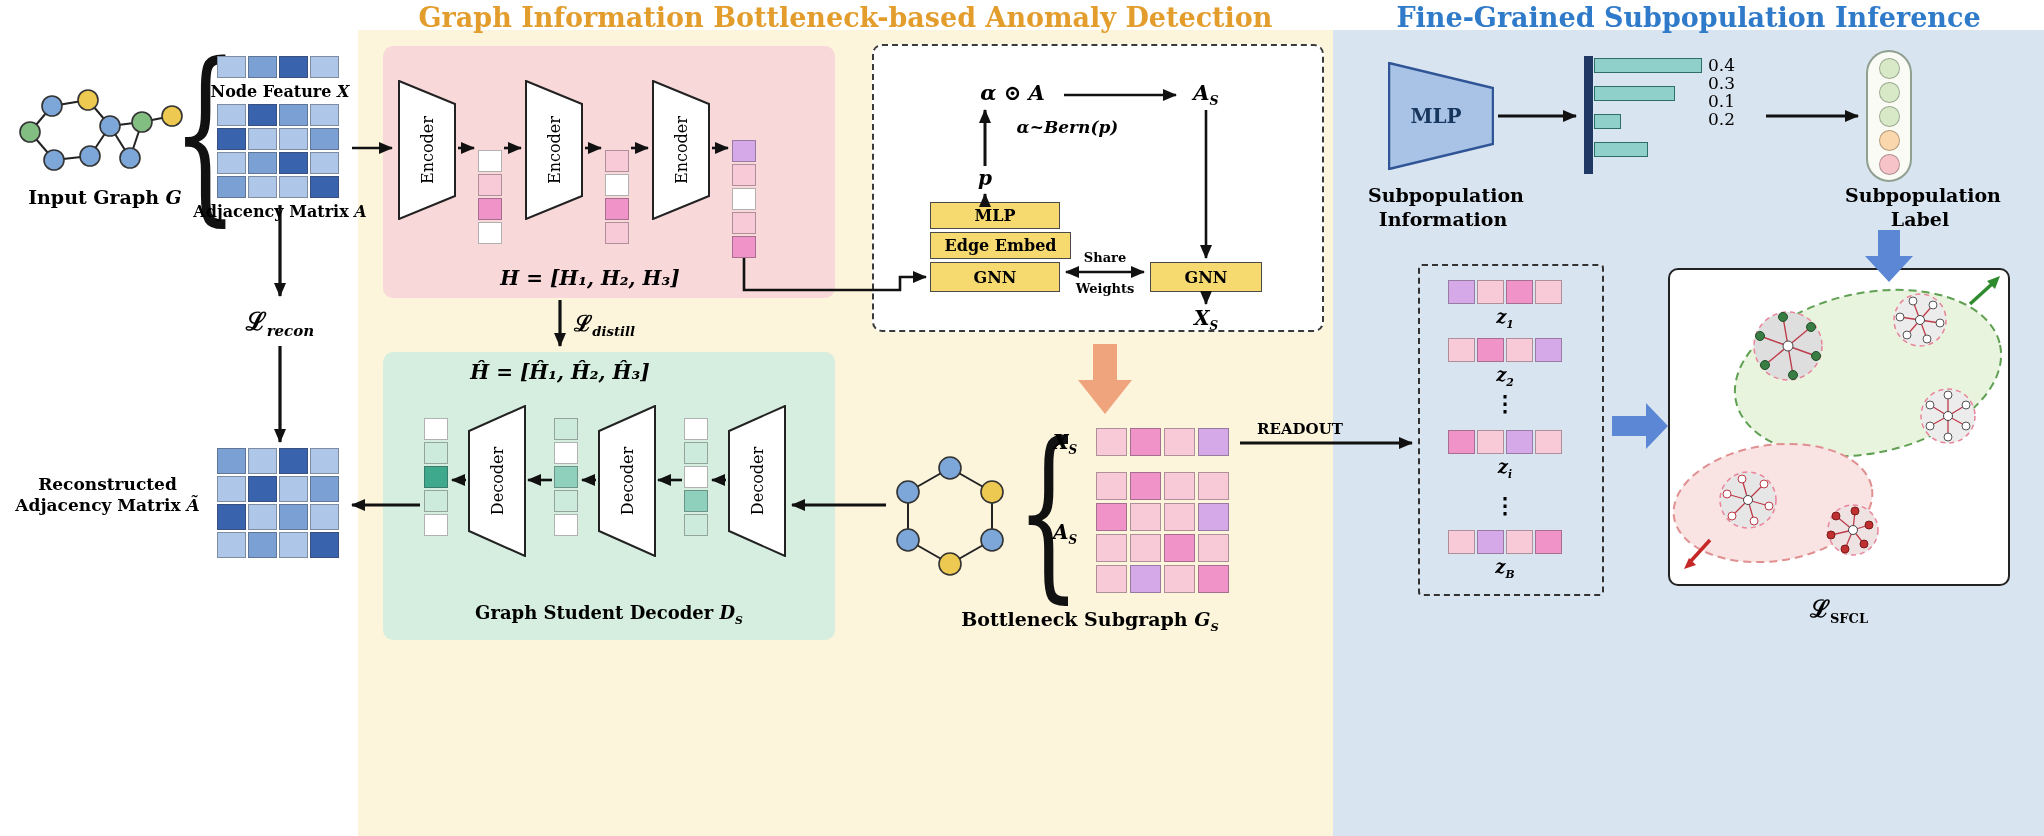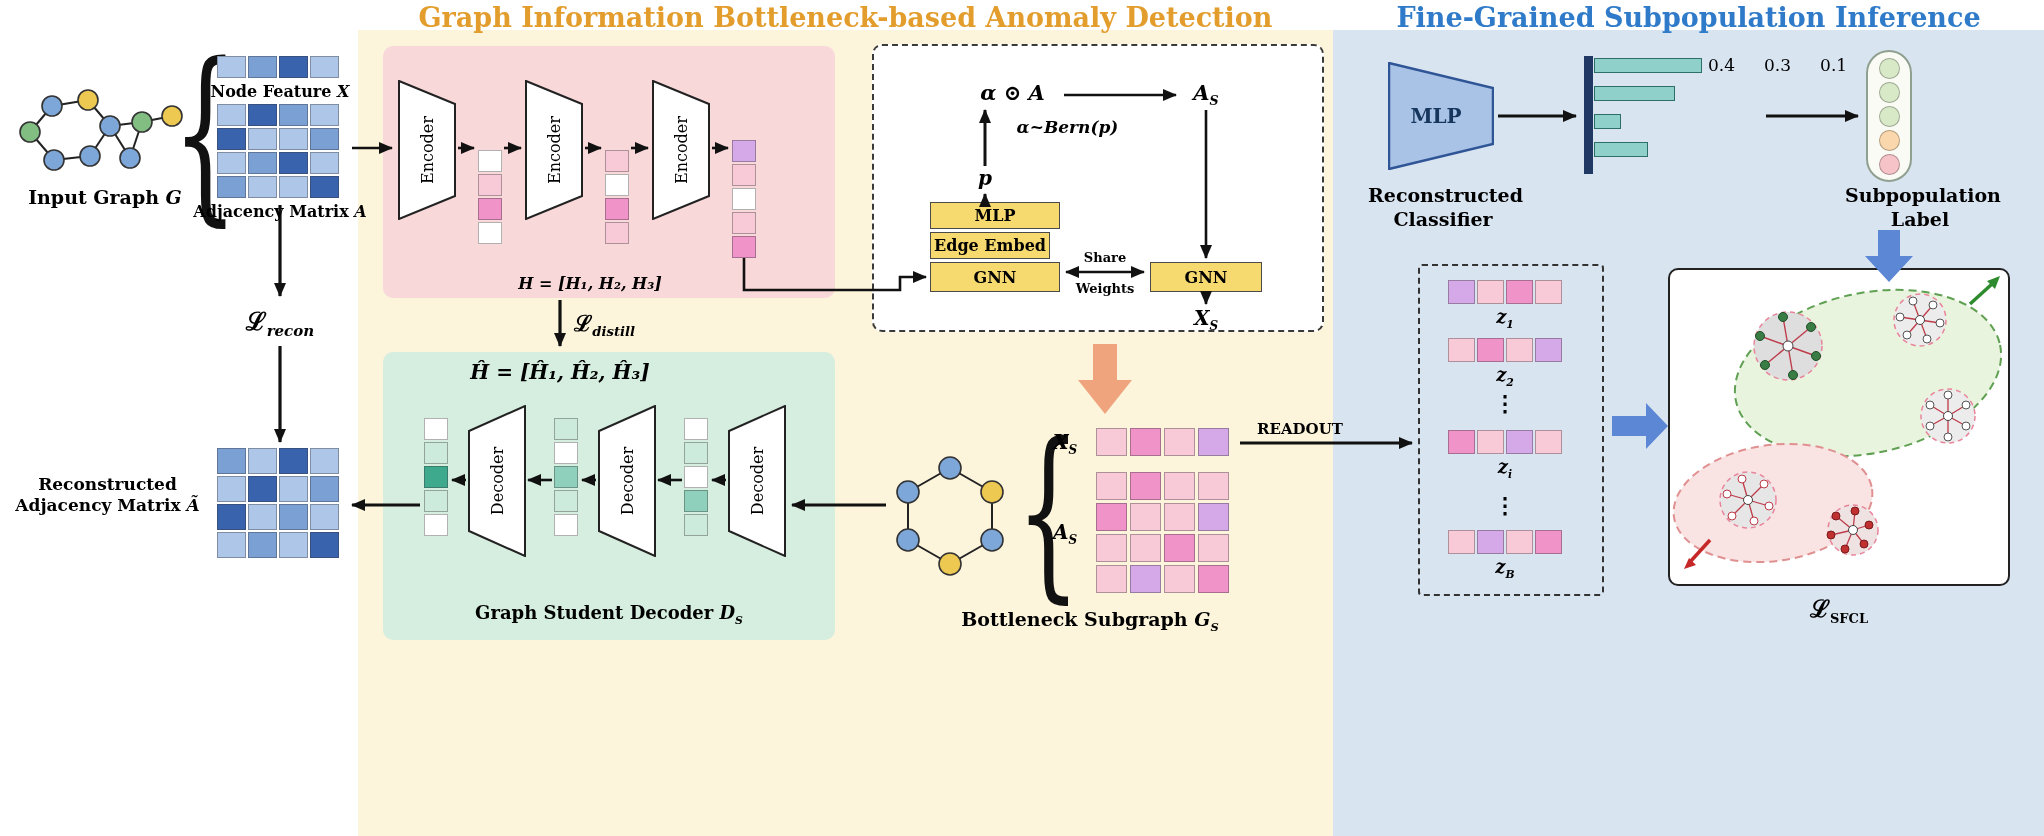--- a/index.html
+++ b/index.html
@@ -24,21 +24,21 @@
   .cellgrid{position:absolute;z-index:10}
   .cell{border:1px solid rgba(50,50,50,.38)}
   .gold{position:absolute;background:#F6D96F;border:1.5px solid #4a4a4a;display:flex;align-items:center;justify-content:center;font-weight:bold;font-size:16px;z-index:12}
   .brace{position:absolute;font-weight:400;line-height:1;transform:scaleX(.55);transform-origin:left top;z-index:5;color:#111}
   .trap{position:absolute;z-index:12}
   .overlay{position:absolute;left:0;top:0;z-index:20;pointer-events:none}
   .gsvg{position:absolute;z-index:12}
   .bars{position:absolute;left:1594px;top:58px;display:flex;flex-direction:column;gap:13px;z-index:12}
   .bar{height:15px;background:#8FD0CA;border:1.5px solid #2E6E6A}
   .bar-axis{position:absolute;left:1584px;top:56px;width:9px;height:118px;background:#203864;z-index:13}
-  .bar-nums{position:absolute;left:1708px;top:58px;display:flex;gap:29px;z-index:12}
+  .bar-nums{position:absolute;left:1708px;top:58px;display:flex;flex-direction:column;gap:3px;z-index:12}
   .bar-num{height:15px;line-height:15px;font-size:17px}
   .pill{position:absolute;left:1866px;top:50px;width:46px;height:132px;border:2px solid #90A090;border-radius:24px;background:#FBFBF5;display:flex;flex-direction:column;align-items:center;justify-content:center;gap:3px;z-index:12}
   .pill-dot{width:21px;height:21px;border-radius:50%;border:1.5px solid rgba(0,0,0,.28)}
   .dots{position:absolute;font-size:22px;font-weight:bold;z-index:12;text-align:center}
 </style>
 </head>
 <body>
 
 <div class="canvas">
 
@@ -166,21 +166,21 @@
       <div class="cell" style="width: 24px; height: 22px; background: rgb(248, 202, 216);"></div>
     </div>
   <div class="cellgrid" style="left: 732px; top: 140px; display: grid; grid-template-columns: repeat(1, 24px); gap: 2px;">
       <div class="cell" style="width: 24px; height: 22px; background: rgb(213, 168, 232);"></div>
       <div class="cell" style="width: 24px; height: 22px; background: rgb(248, 202, 216);"></div>
       <div class="cell" style="width: 24px; height: 22px; background: rgb(255, 255, 255);"></div>
       <div class="cell" style="width: 24px; height: 22px; background: rgb(248, 202, 216);"></div>
       <div class="cell" style="width: 24px; height: 22px; background: rgb(239, 147, 200);"></div>
     </div>
 
-  <div class="label ctr it" style="left:440px;top:274px;width:300px;font-size:16px">H = [H₁, H₂, H₃]</div>
+  <div class="label ctr it" style="left:440px;top:266px;width:300px;font-size:20px">H = [H₁, H₂, H₃]</div>
 
   <div class="label" style="left:574px;top:310px;width:130px;font-size:22px">
     <span>ℒ</span><sub class="sub it">distill</sub>
   </div>
 
   <div class="box student-box"></div>
   <div class="label ctr it" style="left:420px;top:360px;width:280px;font-size:20px">Ĥ = [Ĥ₁, Ĥ₂, Ĥ₃]</div>
 
   <svg class="trap" style="left:468px;top:405px" width="58" height="152">
     <polygon points="1,26 57,1 57,151 1,126" fill="#fff" stroke="#222" stroke-width="2"></polygon>
@@ -224,21 +224,21 @@
   <div class="box gib-box"></div>
 
   <div class="label ctr it" style="left:950px;top:80px;width:125px;font-size:21px">α ⊙ A</div>
   <div class="label ctr" style="left:1178px;top:80px;width:56px;font-size:21px">
     <span class="it">A</span><sub class="sub it">S</sub>
   </div>
   <div class="label ctr it" style="left:995px;top:117px;width:145px;font-size:17px">α~Bern(p)</div>
   <div class="label ctr it" style="left:970px;top:166px;width:30px;font-size:20px">p</div>
 
   <div class="gold" style="left:930px;top:202px;width:130px;height:27px">MLP</div>
-  <div class="gold" style="left:930px;top:232px;width:120px;height:27px">Edge Embed</div>
+  <div class="gold" style="left:930px;top:232px;width:141px;height:27px">Edge Embed</div>
   <div class="gold" style="left:930px;top:262px;width:130px;height:30px">GNN</div>
   <div class="gold" style="left:1150px;top:262px;width:112px;height:30px">GNN</div>
 
   <div class="label ctr" style="left:1066px;top:250px;width:78px;font-size:13px">
     <div>Share</div>
       <div style="margin-top:15px">Weights</div>
   </div>
 
   <div class="label ctr" style="left:1178px;top:306px;width:56px;font-size:20px">
     <span class="it">X</span><sub class="sub it">S</sub>
@@ -299,21 +299,21 @@
   <div class="label ctr" style="left:940px;top:608px;width:300px;font-size:19px">
     <span>Bottleneck Subgraph </span><span class="it">G</span><sub class="sub it">S</sub>
   </div>
 
   <div class="label ctr" style="left:1245px;top:420px;width:110px;font-size:15px">READOUT</div>
 
   <svg class="trap" style="left:1388px;top:62px" width="106" height="108">
     <polygon points="1,1 105,26 105,82 1,107" fill="#A9C3E6" stroke="#2F5597" stroke-width="2.5"></polygon>
     <text x="48" y="54" text-anchor="middle" dominant-baseline="central" font-size="20" font-weight="bold" fill="#17365D">MLP</text>
   </svg>
-  <div class="label ctr" style="left:1368px;top:184px;width:150px;font-size:19px">Reconstructed Classifier</div>
+  <div class="label ctr" style="left:1368px;top:184px;width:150px;font-size:19px">Subpopulation Information</div>
 
   <div class="bar-axis"></div>
   <div class="bars">
       <div class="bar" style="width: 108px;"></div>
       <div class="bar" style="width: 81px;"></div>
       <div class="bar" style="width: 27px;"></div>
       <div class="bar" style="width: 54px;"></div>
     </div>
   <div class="bar-nums">
       <div class="bar-num">0.4</div>

